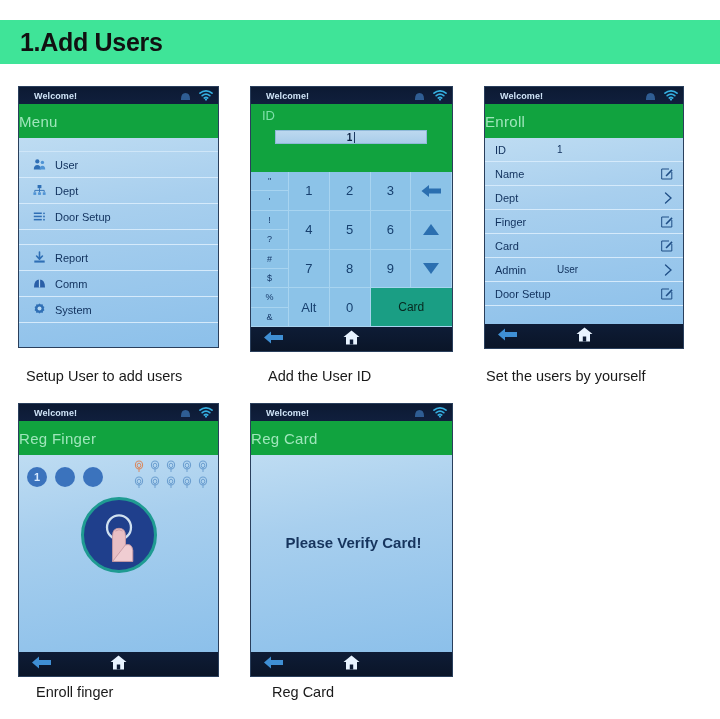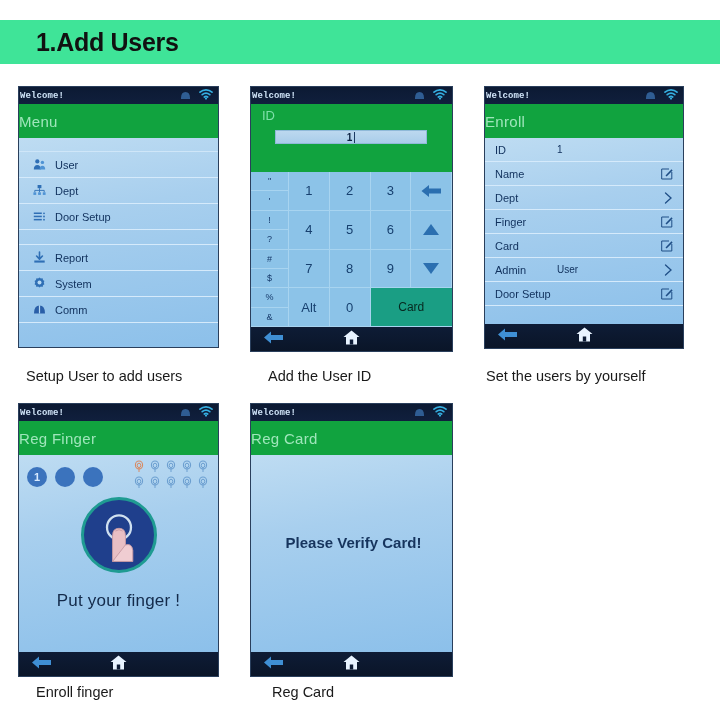--- a/index.html
+++ b/index.html
@@ -22,43 +22,42 @@
     height: 44px;
     background: #3fe498;
     display: flex;
     align-items: center;
   }
   .header-title {
     font-size: 25px;
     font-weight: bold;
     color: #111111;
     letter-spacing: -0.3px;
-    padding-left: 36px;
+    padding-left: 20px;
     font-family: "Liberation Sans", sans-serif;
   }
 
   
   .device {
     position: absolute;
     background: #0d1e3a;
     border: 1px solid #2a3f5c;
     display: flex;
     flex-direction: column;
     overflow: hidden;
   }
 
   .statusbar {
     height: 17px;
     background: linear-gradient(#0c1a33, #101f3d);
     display: flex;
     align-items: center;
     justify-content: space-between;
-    padding: 0 5px 0 1px;
+    padding: 0 5px 0 15px;
     flex: 0 0 auto;
-    font-family: Liberation Mono, monospace;
   }
   .statusbar .welcome {
     color: #cfe3f7;
     font-size: 9px;
     font-weight: bold;
     letter-spacing: 0.1px;
   }
   .status-icons { display: flex; align-items: center; gap: 7px; }
 
   .titlebar {
@@ -356,35 +355,35 @@
             <path d="M6.5 1 L6.5 7.2 M3.6 5 L6.5 8.1 L9.4 5" stroke="#2f6fb5" stroke-width="1.6" fill="none" stroke-linecap="round" stroke-linejoin="round"></path>
             <rect x="1.3" y="9.5" width="10.4" height="2.1" fill="#2f6fb5"></rect>
           </svg>
       </span>
       <span class="ml">Report</span>
     </div>
 
     <div class="menu-row">
       <span class="mi">
         <svg width="13" height="13" viewBox="0 0 13 13">
-            <path d="M6.5 0.6 L7.9 1.6 L9.6 1.3 L10 3 L11.4 4 L10.8 5.6 L11.4 7.2 L10 8.2 L9.6 9.9 L7.9 9.6 L6.5 10.6 L5.1 9.6 L3.4 9.9 L3 8.2 L1.6 7.2 L2.2 5.6 L1.6 4 L3 3 L3.4 1.3 L5.1 1.6 Z" fill="#2f6fb5"></path>
-            <circle cx="6.5" cy="5.6" r="2" fill="#b6d8f2"></circle>
-          </svg>
-      </span>
-      <span class="ml">System</span>
+            <path d="M1 10.5 Q1 2.5 6.5 2.5 Q12 2.5 12 10.5 Z" fill="#2a5fa8"></path>
+            <rect x="5.9" y="2.3" width="1.2" height="8.2" fill="#b6d8f2"></rect>
+          </svg>
+      </span>
+      <span class="ml">Comm</span>
     </div>
 
     <div class="menu-row">
       <span class="mi">
         <svg width="13" height="13" viewBox="0 0 13 13">
-            <path d="M1 10.5 Q1 2.5 6.5 2.5 Q12 2.5 12 10.5 Z" fill="#2a5fa8"></path>
-            <rect x="5.9" y="2.3" width="1.2" height="8.2" fill="#b6d8f2"></rect>
-          </svg>
-      </span>
-      <span class="ml">Comm</span>
+            <path d="M6.5 0.6 L7.9 1.6 L9.6 1.3 L10 3 L11.4 4 L10.8 5.6 L11.4 7.2 L10 8.2 L9.6 9.9 L7.9 9.6 L6.5 10.6 L5.1 9.6 L3.4 9.9 L3 8.2 L1.6 7.2 L2.2 5.6 L1.6 4 L3 3 L3.4 1.3 L5.1 1.6 Z" fill="#2f6fb5"></path>
+            <circle cx="6.5" cy="5.6" r="2" fill="#b6d8f2"></circle>
+          </svg>
+      </span>
+      <span class="ml">System</span>
     </div>
   </div>
 </div>
 <div class="caption" style="left:26px; top:368px;">Setup User to add users</div>
 
 <div class="device" style="left:250px; top:86px; width:203px; height:266px;">
   <div class="statusbar">
     <span class="welcome">Welcome!</span>
     <span class="status-icons">
       <span>
@@ -674,21 +673,20 @@
       <div class="finger-circle">
         <svg width="76" height="76" viewBox="0 0 76 76">
           <circle cx="38" cy="33" r="13" fill="none" stroke="#cfe0f0" stroke-width="2.5"></circle>
           <path d="M31 70 L31 42 Q31 34 38 34 Q45 34 45 42 L45 58" fill="#e8bfc4" stroke="#c79aa3" stroke-width="1"></path>
           <path d="M45 52 Q52 50 53 58 L53 70 L31 70 Z" fill="#f0cdd2" stroke="#c79aa3" stroke-width="1"></path>
           <path d="M34 37 Q38 34 42 37" fill="none" stroke="#c79aa3" stroke-width="1"></path>
         </svg>
       </div>
     </div>
 
-    <div class="finger-msg">Put your finger !</div>
   </div>
   <div class="navbar">
     <span class="back">
       <svg width="21" height="13" viewBox="0 0 21 13">
           <path d="M8 0.5 L1 6.5 L8 12.5 L8 9 L20 9 L20 4 L8 4 Z" fill="#3f8fd4"></path>
         </svg>
     </span>
     <span class="home">
       <svg width="17" height="15" viewBox="0 0 17 15">
           <path d="M8.5 0.5 L16.5 7 L14 7 L14 14.5 L3 14.5 L3 7 L0.5 7 Z" fill="#e8f3ff"></path>

